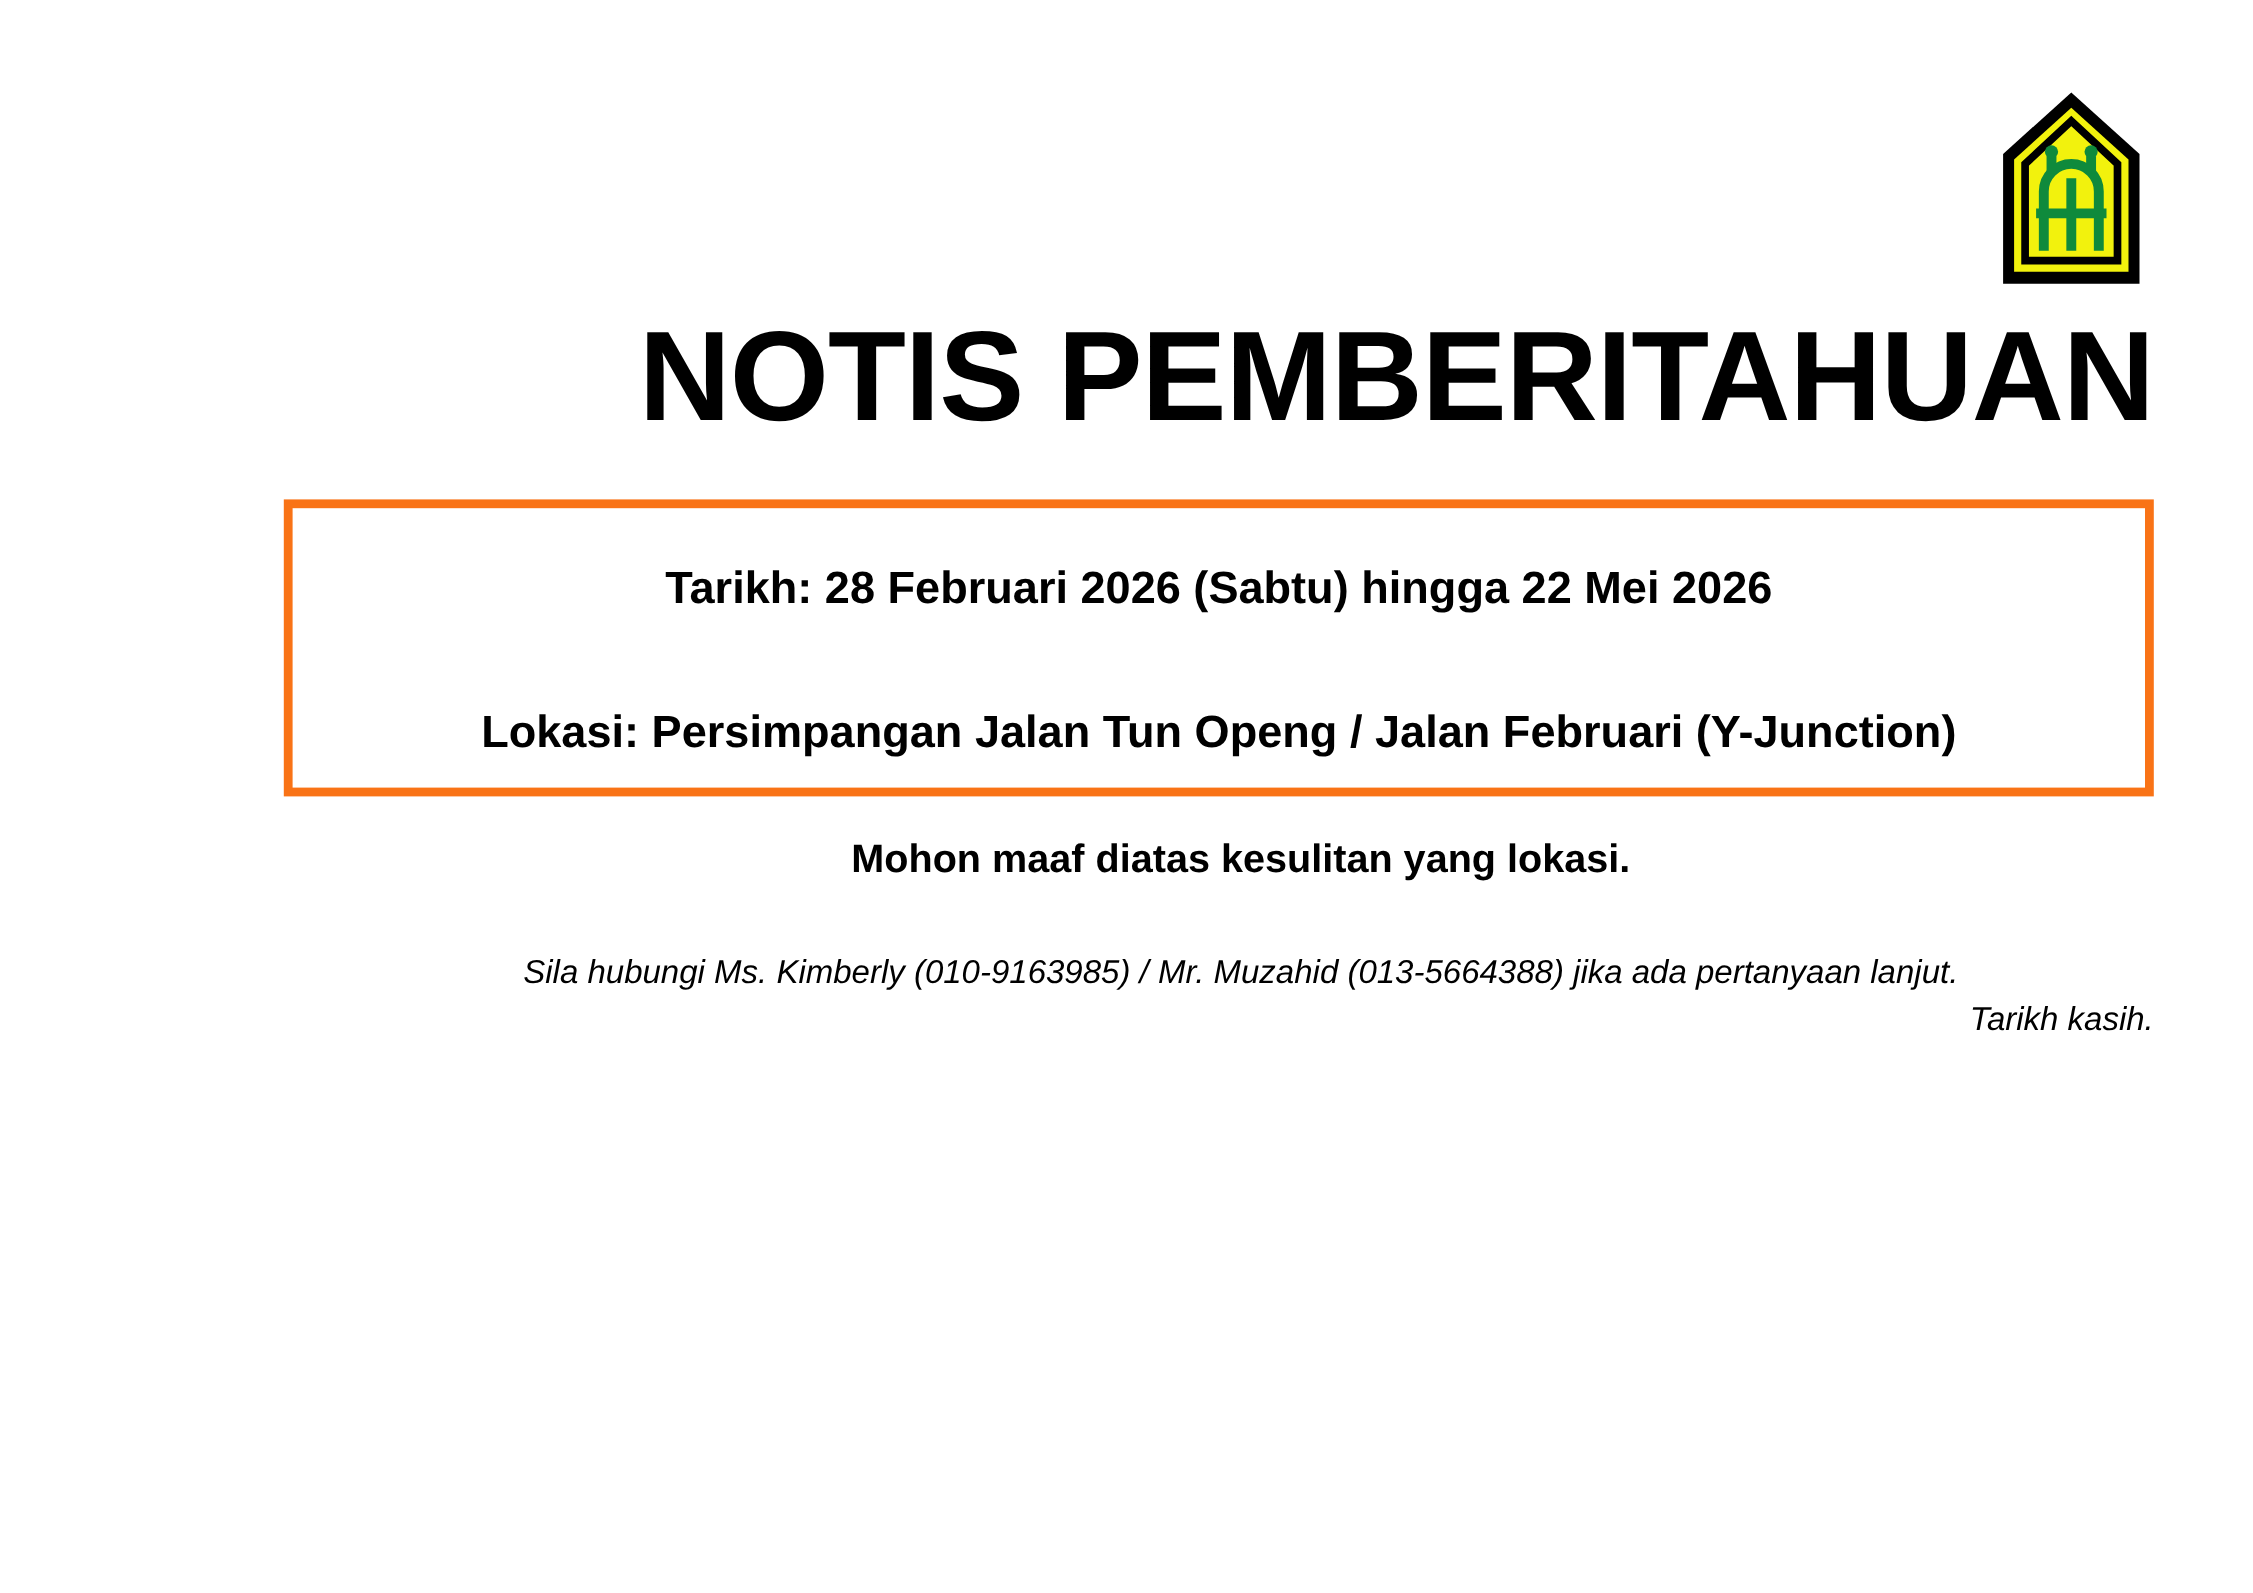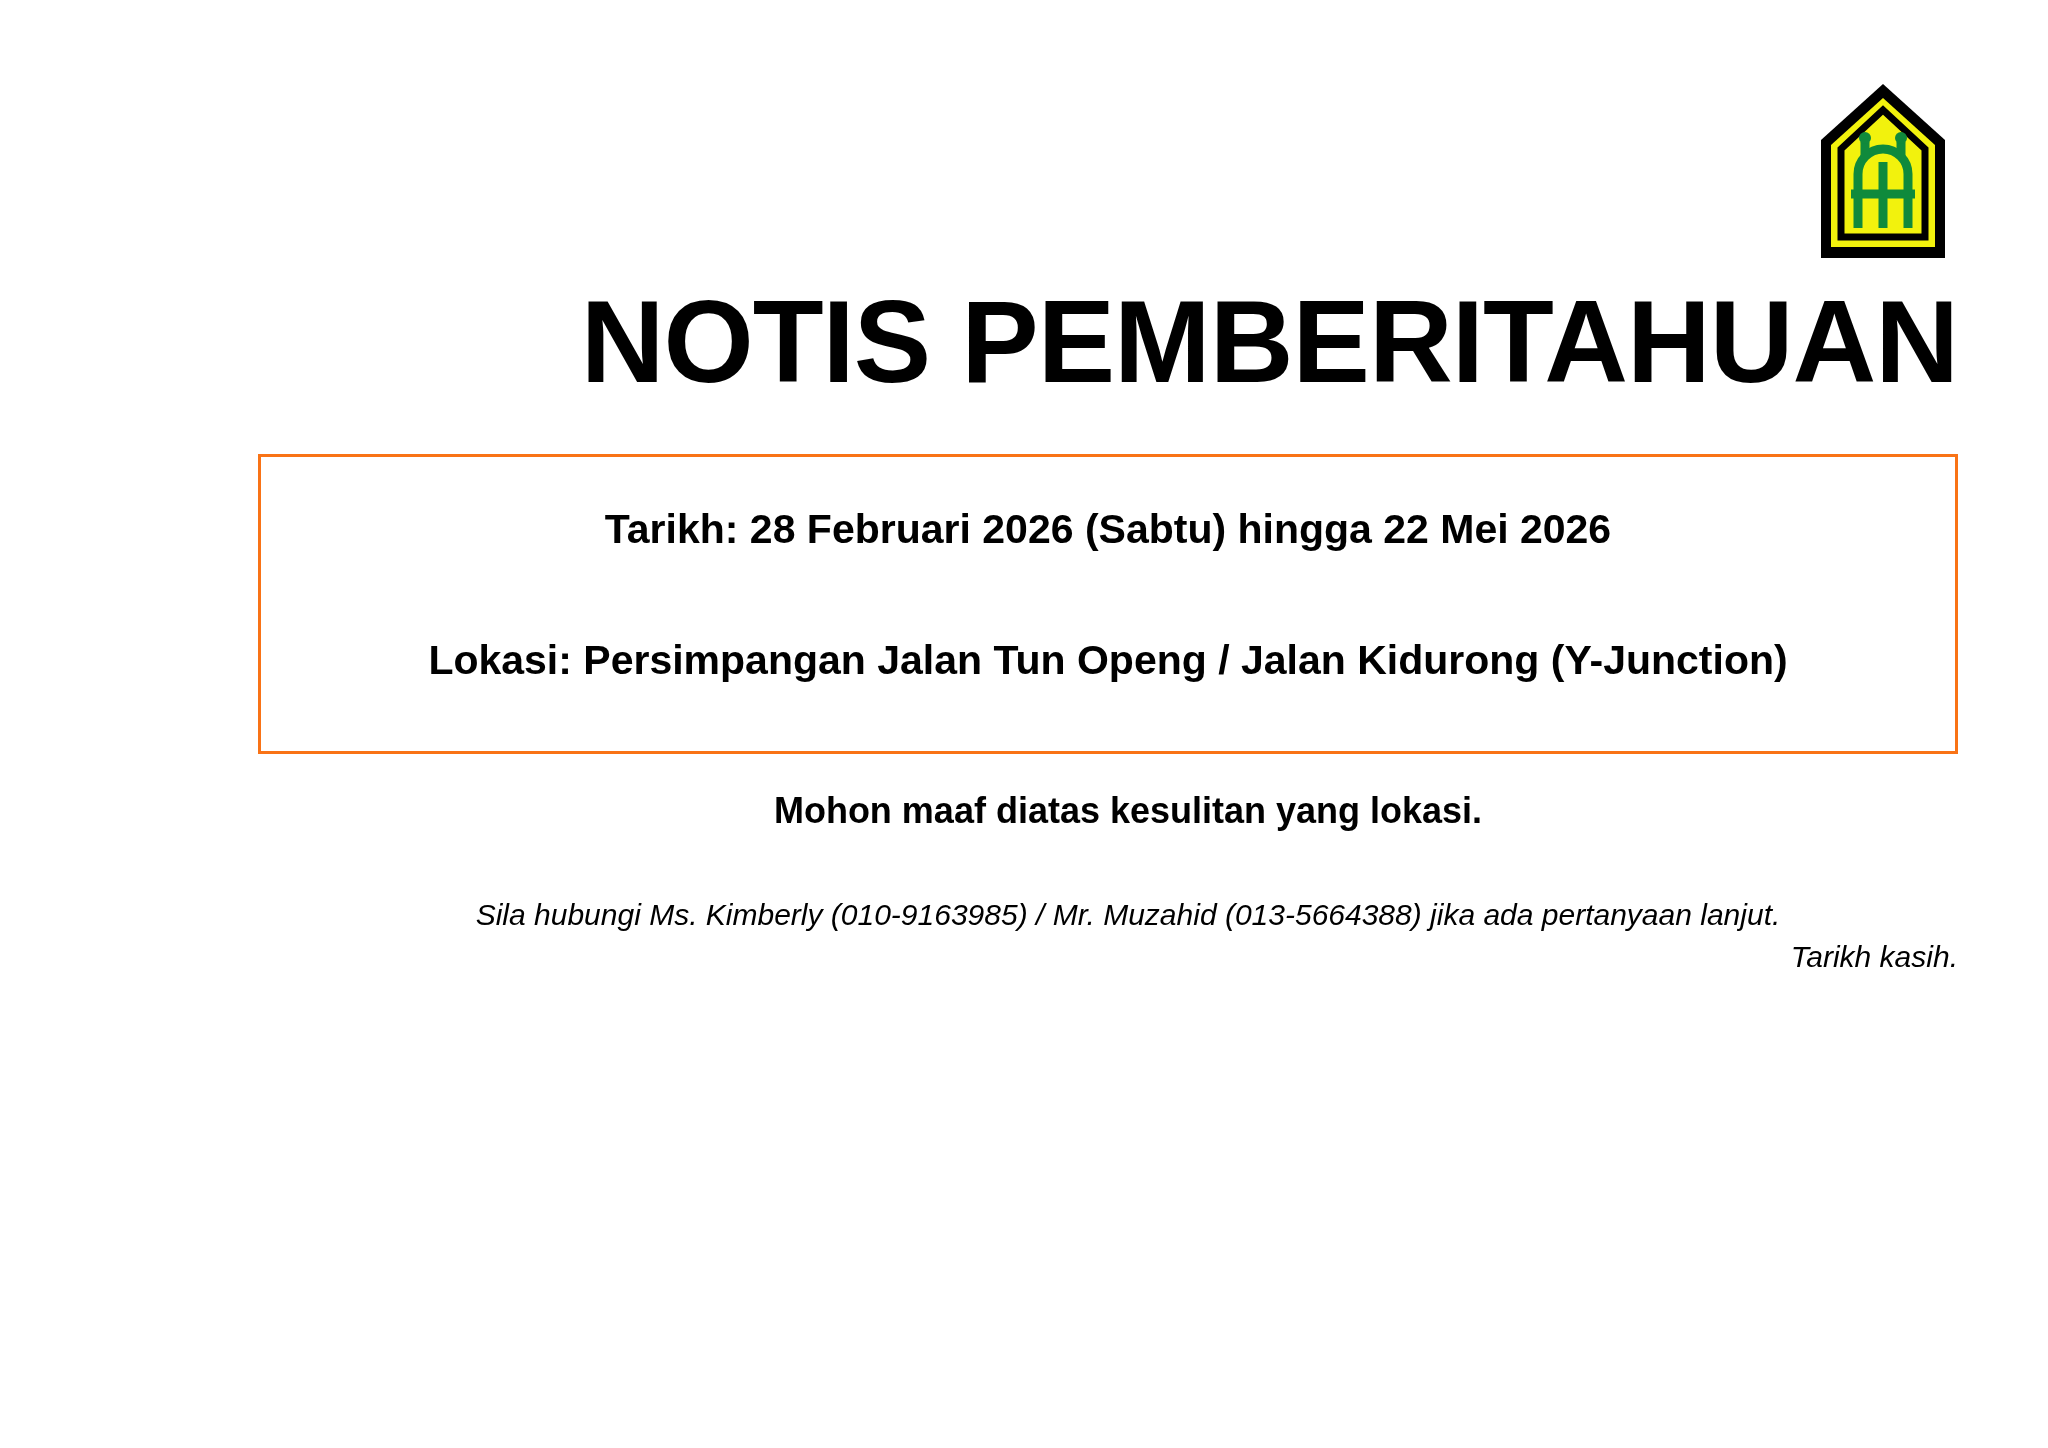--- a/index.html
+++ b/index.html
@@ -54,22 +54,22 @@
     font-size: 41px;
     font-weight: bold;
     line-height: 1.38;
   }
 
   
   .detail-box {
     margin-top: 50px;
     width: 1700px;
     box-sizing: border-box;
-    border: 3px solid #f97316;
-    padding: 46px 40px 64px 40px;
+    border: 8px solid #f97316;
+    padding: 46px 40px 24px 40px;
     text-align: center;
   }
   .detail-line {
     font-size: 41px;
     font-weight: bold;
     line-height: 1.3;
   }
   .detail-line.second {
     margin-top: 78px;
   }
@@ -133,21 +133,21 @@
         <circle cx="88" cy="56" r="6"></circle>
       </g>
     </svg>
   </div>
 
   <div class="headline">NOTIS PEMBERITAHUAN</div>
 
 
   <div class="detail-box">
     <div class="detail-line">Tarikh: 28 Februari 2026 (Sabtu) hingga 22 Mei 2026</div>
-    <div class="detail-line second">Lokasi: Persimpangan Jalan Tun Openg / Jalan Kidurong (Y-Junction)</div>
+    <div class="detail-line second">Lokasi: Persimpangan Jalan Tun Openg / Jalan Februari (Y-Junction)</div>
   </div>
 
 
   <div class="apology">Mohon maaf diatas kesulitan yang lokasi.</div>
 
   <div class="contact">Sila hubungi Ms. Kimberly (010-9163985) / Mr. Muzahid (013-5664388) jika ada pertanyaan lanjut.</div>
   <div class="thanks">Tarikh kasih.</div>
 
 </div>
 

